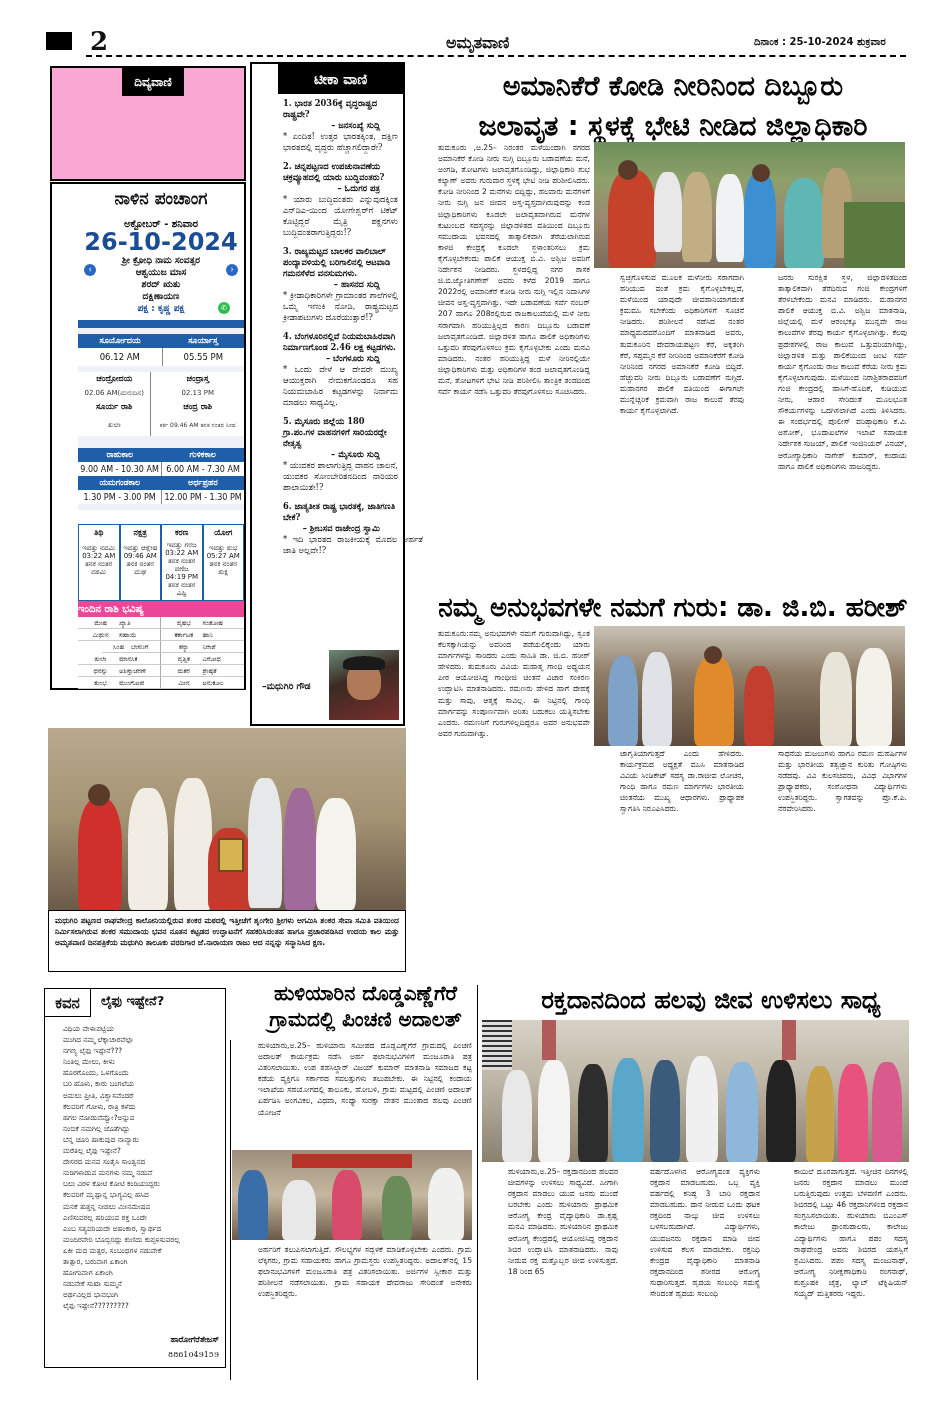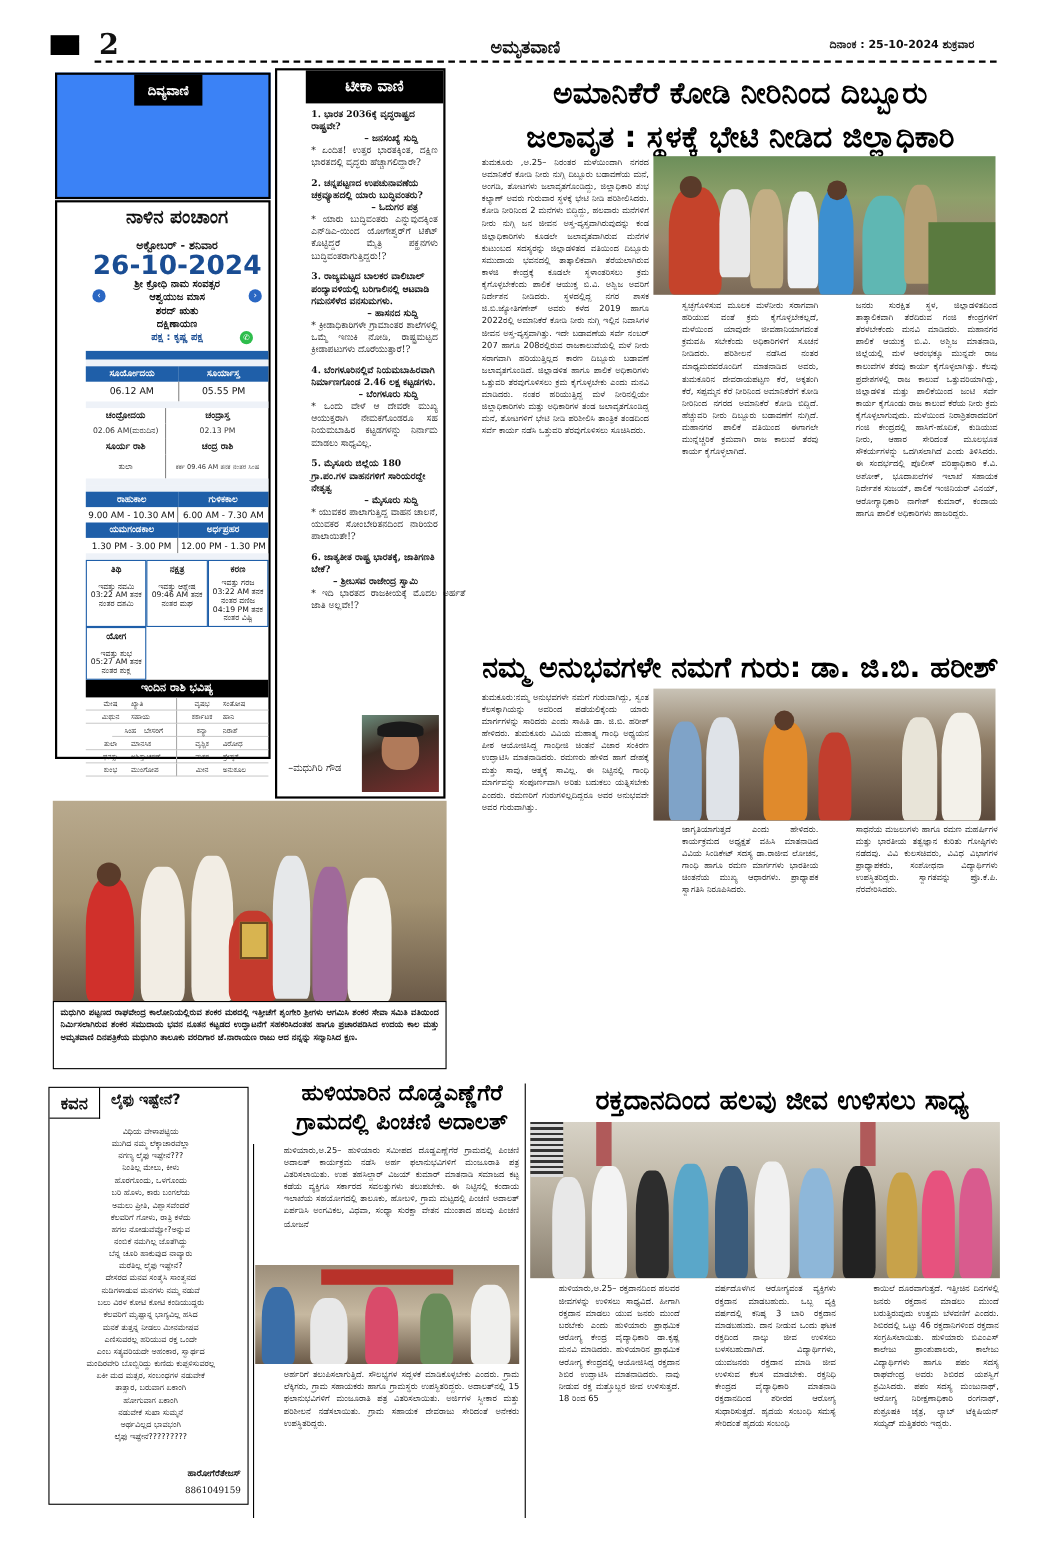--- a/index.html
+++ b/index.html
@@ -9,21 +9,21 @@
   .abs { position: absolute; padding-left: 26px; }
 
   
   .page-no { left: 46px; top: 32px; width: 18px; height: 18px; background:#000; color:#fff; font-size:8px; line-height:9px; text-align:center; }
   .page-no-big { left: 64px; top: 28px; font-size: 26px; font-weight: bold; font-family: "DejaVu Serif", serif; line-height: 26px; }
   .paper-name { left: 420px; top: 33px; font-size: 16px; font-weight: bold; }
   .date-line { left: 728px; top: 36px; font-size: 10px; font-weight: bold; }
   .dash-rule { left: 86px; top: 55px; width: 820px; border-top: 2px dashed #000; }
 
   
-  .box { border: 2px solid #000; background: #3b82f6; }
+  .box { border: 2px solid #000; background: #f9a8d4; }
 
   
   .divya { left: 50px; top: 66px; width: 196px; height: 115px; }
   .divya-title { position:absolute; left:70px; top:0; width:62px; height:28px; background:#000; color:#fff; font-size:12px; font-weight:bold; text-align:center; line-height:28px; }
   .divya-card { position:absolute; left:36px; top:30px; width:122px; height:84px; background: linear-gradient(180deg,#b68bf0 0%,#d59ad8 55%,#f1a7a3 100%); color:#fff; font-size:8px; line-height:11px; padding:6px 6px; }
   .divya-card p { margin-bottom:6px; font-weight:bold; }
   .divya-sig { position:absolute; right:10px; bottom:2px; font-size:6px; }
 
   
   .panch { left: 50px; top: 182px; width: 196px; height: 508px; border:2px solid #000; background:#fff; }
@@ -35,39 +35,39 @@
   .nav-arrow { position:absolute; width:12px; height:12px; border-radius:50%; background:#2a67c3; color:#fff; font-size:8px; text-align:center; line-height:12px; }
   .wa-icon { position:absolute; width:12px; height:12px; border-radius:50%; background:#2ebd4c; color:#fff; font-size:7px; text-align:center; line-height:12px; }
   .blue-bar { background:#1f5fa9; height:8px; margin-top:6px; }
   .ptable { width:100%; border-collapse:collapse; font-size:8px; }
   .ptable th { background:#1f5fa9; color:#fff; font-weight:bold; height:14px; font-size:8px; }
   .ptable td { text-align:center; height:14px; border-right:1px solid #888; }
   .ptable td:last-child { border-right:none; }
   .section-gap { height:6px; background:#eef2f8; }
   .cell-title { font-weight:bold; font-size:8px; }
   .cell-small { font-size:7px; color:#333; }
-  .grid2 { display:grid; grid-template-columns:1fr 1fr 1fr; }
+  .grid2 { display:grid; grid-template-columns:1fr 1fr 1fr 1fr;margin-top:14px; }
   .gcell { border:1px solid #1f5fa9; padding:3px 2px; text-align:center; font-size:7px; min-height:44px; }
-  .rashi-head { background:#000000; color:#fff; text-align:center; font-size:10px; font-weight:bold; height:16px; line-height:16px; }
+  .rashi-head { background:#ec4899; color:#fff; font-size:10px; font-weight:bold; height:16px; line-height:16px; }
   .rashi-grid { display:grid; grid-template-columns:1fr 1fr; font-size:6.5px; }
   .rashi-row { display:grid; grid-template-columns:1fr 1fr; border-bottom:1px solid #ccc; height:12px; line-height:12px; padding: 0 4px; }
   .rashi-row span:first-child { text-align:center; }
 
   
   .tika { left: 250px; top: 62px; width: 155px; height: 664px; border:2px solid #000; }
   .tika-title { background:#000; color:#fff; font-size:14px; font-weight:bold; text-align:center; height:30px; line-height:30px; }
   .tika-body { padding: 4px 5px; font-size:8.3px; line-height:11px; font-family:"DejaVu Serif", serif; }
   .tika-q { font-weight:bold; margin-top:8px; }
   .tika-q:first-child { margin-top:0; }
   .tika-src { text-align:right; font-weight:bold; padding-right:18px; }
   .tika-ans { text-align:justify; }
   .tika-photo { position:absolute; right:4px; bottom:4px; width:70px; height:70px; background: linear-gradient(160deg,#6a8a7a 0%,#3c2a22 40%,#7a2e2e 100%); }
   .tika-photo .face { position:absolute; left:18px; top:12px; width:34px; height:38px; background:#b07a5a; border-radius:45% 45% 40% 40%; }
   .tika-photo .cap { position:absolute; left:14px; top:6px; width:42px; height:14px; background:#1a1a1a; border-radius:50% 50% 20% 20%; }
-  .tika-sig { position:absolute; left:10px; bottom:20px; font-size:9px; font-weight:normal; }
+  .tika-sig { position:absolute; left:10px; bottom:32px; font-size:9px; font-weight:bold; }
 
   
   .hl { font-weight:bold; text-align:center; color:#000; }
   .hl1 { left: 410px; top: 66px; width: 500px; font-size: 27px; line-height: 40px; }
   .hl2 { left: 410px; top: 590px; width: 500px; font-size: 26px; line-height: 34px; }
   .hl3 { left: 230px; top: 980px; width: 245px; font-size: 20px; line-height: 26px; }
   .hl4 { left: 478px; top: 982px; width: 440px; font-size: 24px; line-height: 36px; }
 
   .body-text { font-size: 7.6px; line-height: 11.1px; text-align: justify; color:#111; font-family:"DejaVu Sans", sans-serif; overflow:hidden; }
 
@@ -80,21 +80,21 @@
   .ph-blood { left: 482px; top: 1020px; width: 427px; height: 142px; background: linear-gradient(180deg,#d7d2c6 0%,#c0b8a8 40%,#8a8070 100%); }
   .person { position:absolute; border-radius:40% 40% 10% 10%; }
   .head { position:absolute; border-radius:50%; background:#5a3b2a; }
 
   .caption { left: 48px; top: 910px; width: 358px; height: 62px; border:1px solid #000; padding:4px 6px; font-size:7.6px; line-height:11px; text-align:justify; font-weight:bold; }
 
   
   .poem { left: 44px; top: 988px; width: 182px; height: 380px; border:1.5px solid #000; }
   .poem-tag { position:absolute; left:0; top:0; width:46px; height:28px; border-right:1.5px solid #000; border-bottom:1.5px solid #000; font-size:15px; font-weight:bold; text-align:center; line-height:28px; }
   .poem-title { position:absolute; left:56px; top:4px; font-size:13px; font-weight:bold; }
-  .poem-body { position:absolute; left:6px; top:34px; width:172px; font-size:7.3px; line-height:11.1px;text-align:center; }
+  .poem-body { position:absolute; left:18px; top:34px; width:172px; font-size:7.3px; line-height:11.1px; }
   .poem-author { position:absolute; right:6px; bottom:22px; font-size:8px; font-weight:bold; }
   .poem-phone { position:absolute; right:6px; bottom:8px; font-size:8px; font-weight:normal; font-family:"DejaVu Serif", serif; }
 
   .vrule { position:absolute; border-left:1px solid #000; }
 </style>
 </head>
 <body>
 
 <div class="abs page-no">ಪುಟ</div>
 <div class="abs page-no-big">2</div>

